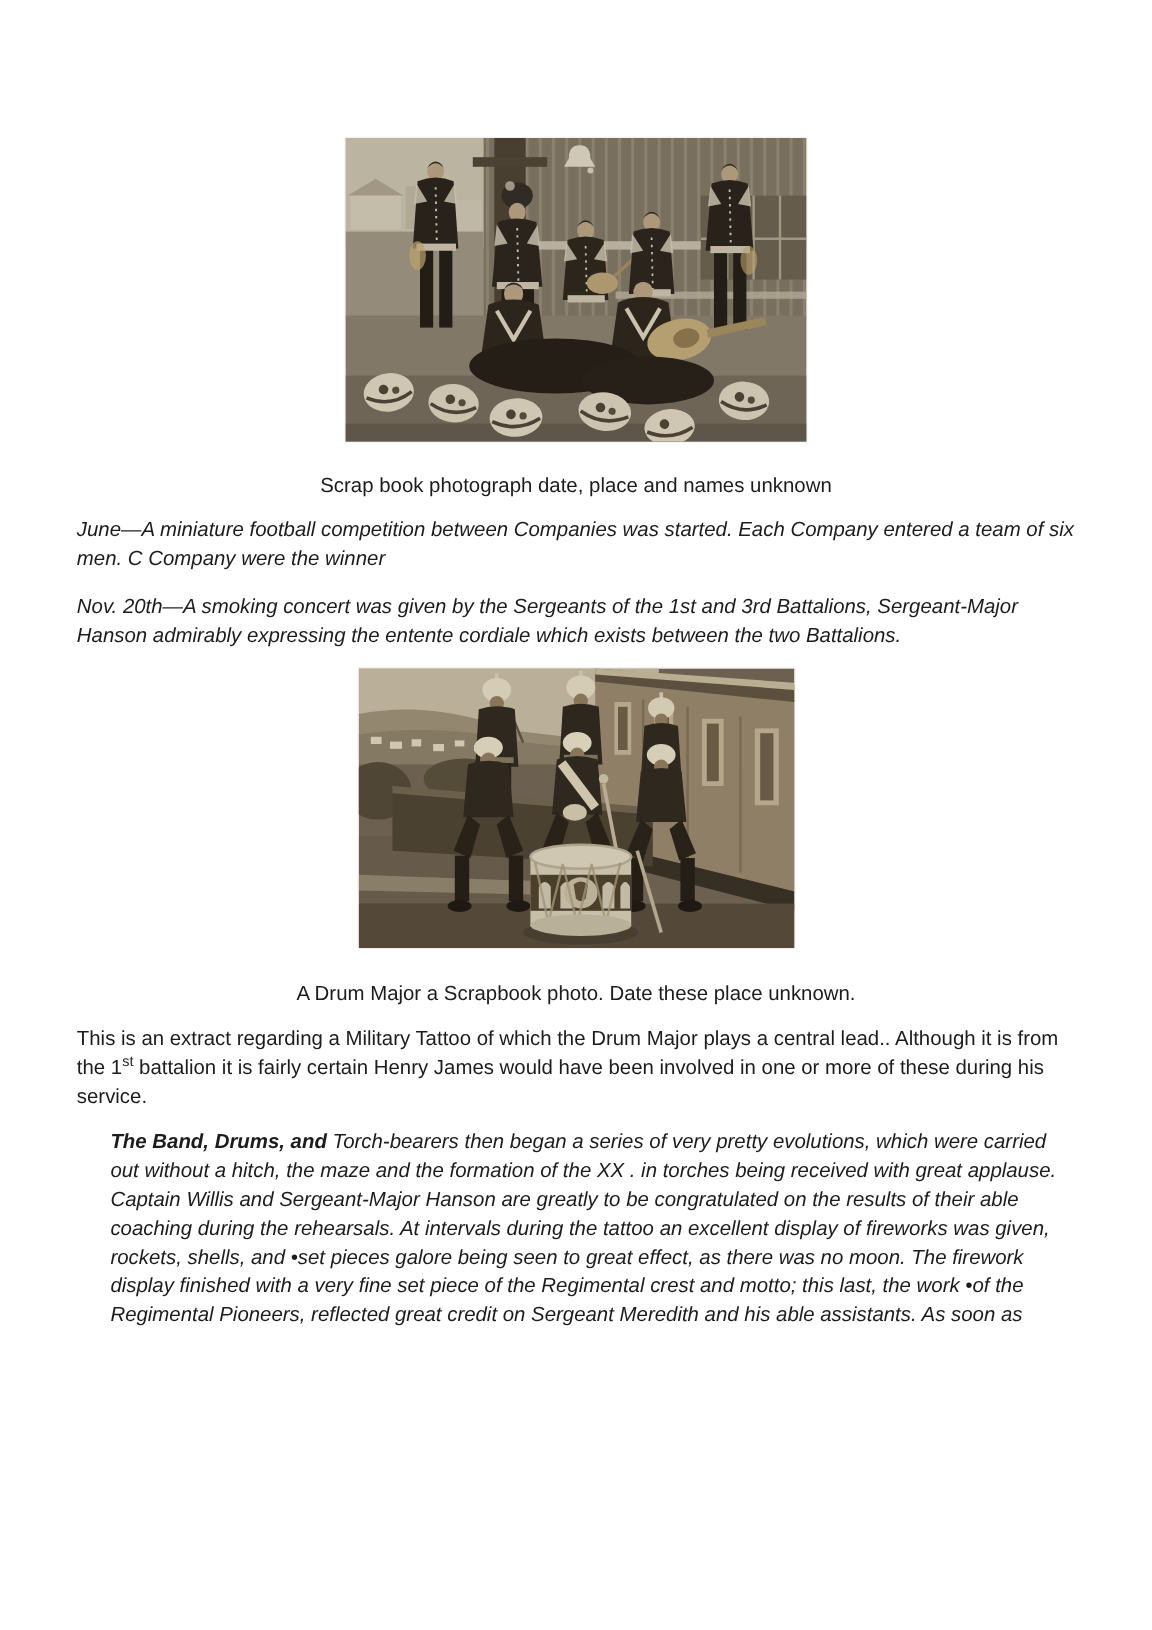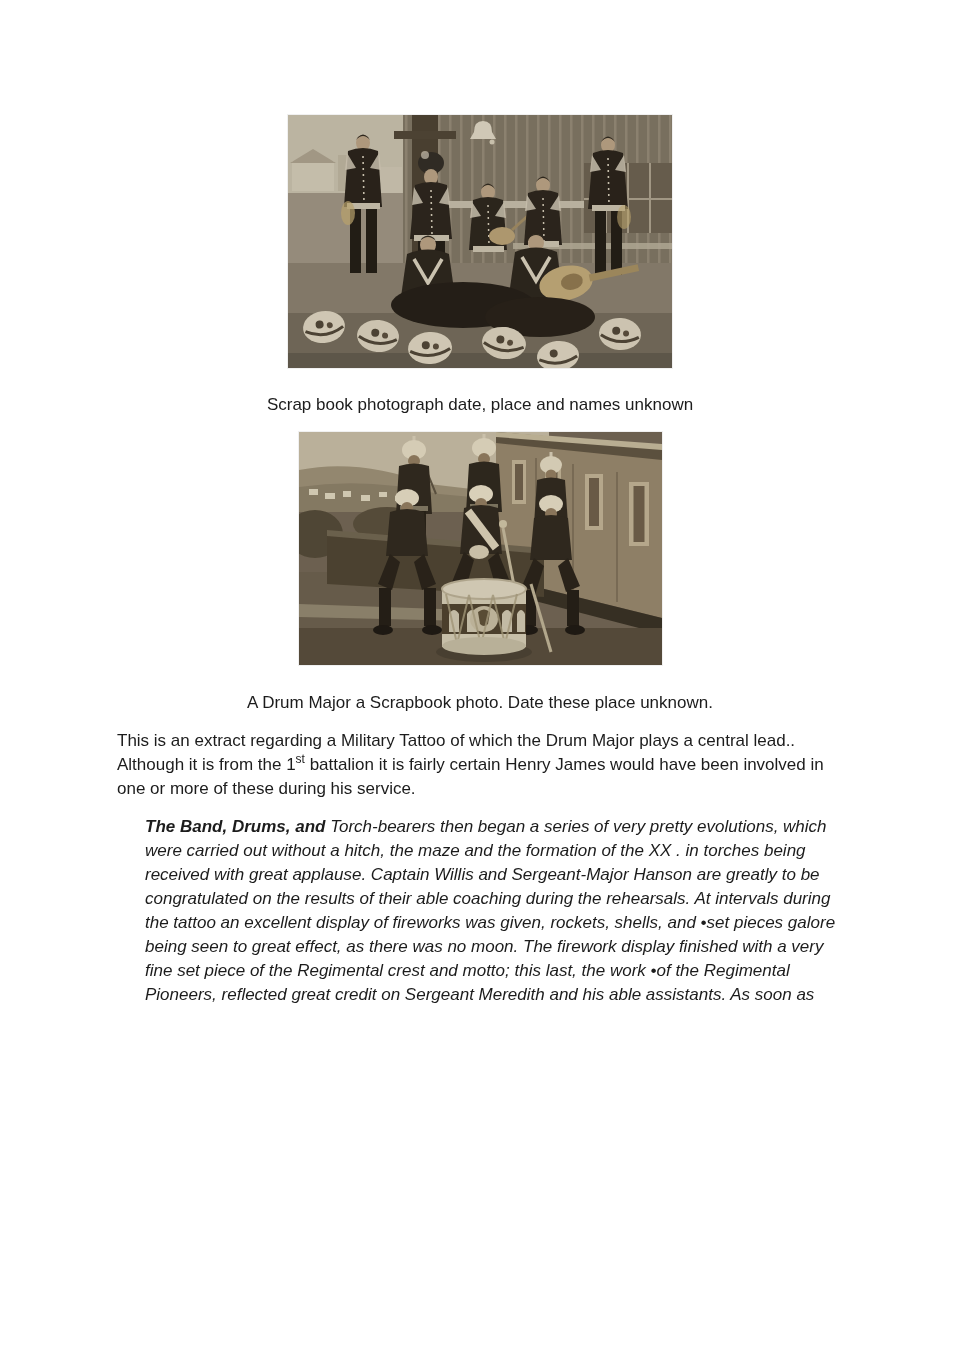--- a/index.html
+++ b/index.html
@@ -8,21 +8,21 @@
     width:960px;
     min-height:1358px;
     margin:0 auto;
     background:#ffffff;
     font-family:"Liberation Sans","DejaVu Sans",sans-serif;
     color:#1c1c1c;
     font-size:17px;
     line-height:24px;
     overflow:hidden;
   }
-  .content{padding:0 117px 60px;}
+  .content{padding:0 64px 60px;}
   figure{margin:0;}
   .photo{box-shadow:0 0 0 1px rgba(0,0,0,0.06);}
   .photo svg{display:block;}
   .photo1{width:384px;margin:115px auto 0;}
   .photo2{width:363px;margin:15px auto 0;}
   .caption{text-align:center;margin:25px 0 0;font-style:normal;}
   .caption.cap2{margin-top:26px;}
   p{margin:14px 0 0;}
   .para-june{margin-top:13px;}
   .para-nov{margin-top:16px;}
@@ -205,21 +205,23 @@
               <circle cx="6" cy="-1" r="3" fill="#55493a"></circle>
             </g>
         </g>
 
         <rect width="384" height="253" fill="#6b5a3f" opacity="0.08"></rect>
       </svg>
     </figure>
 
     <p class="caption">Scrap book photograph date, place and names unknown</p>
 
-
+    <p class="italic para-june">June—A miniature football competition between Companies was started. Each Company entered a team of six men. C Company were the winner</p>
+
+    <p class="italic para-nov">Nov. 20th—A smoking concert was given by the Sergeants of the 1st and 3rd Battalions, Sergeant-Major Hanson admirably expressing the entente cordiale which exists between the two Battalions.</p>
 
     <figure class="photo photo2">
       <svg width="363" height="233" viewBox="0 0 363 233" role="img" aria-label="Sepia photograph of six soldiers in dark uniforms and white pith helmets, three standing and three seated, an emblazoned drum in front, beside a barrack hut with tall windows and a hillside camp behind">
 
         <rect width="363" height="233" fill="#6f6354"></rect>
 
         <rect x="0" y="0" width="250" height="75" fill="#c6bca6"></rect>
 
         <path d="M0,38 Q60,26 130,52 L250,66 L250,75 L0,75 Z" fill="#9a8e77"></path>
         <path d="M0,55 Q70,45 140,62 L250,72 L250,80 L0,80 Z" fill="#8a7e68"></path>

